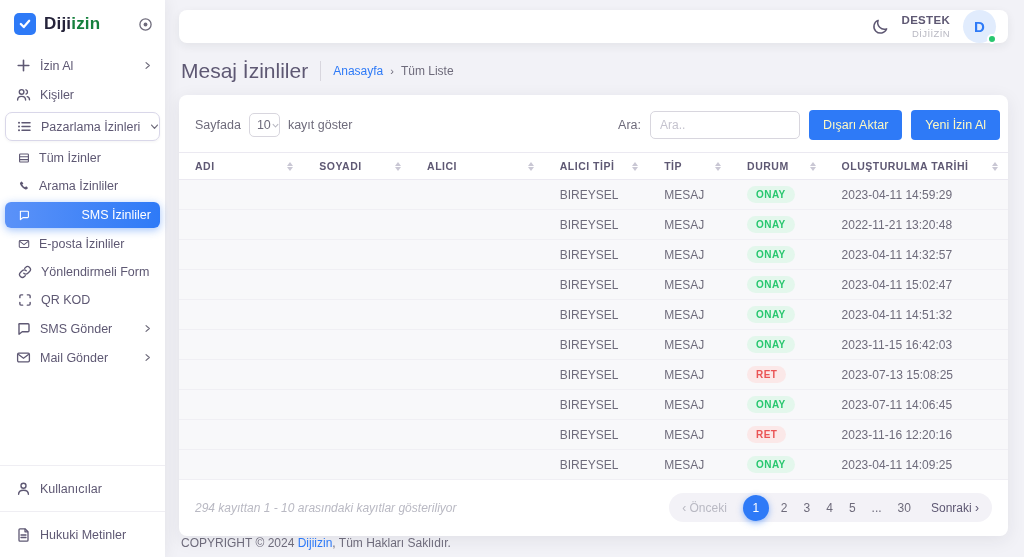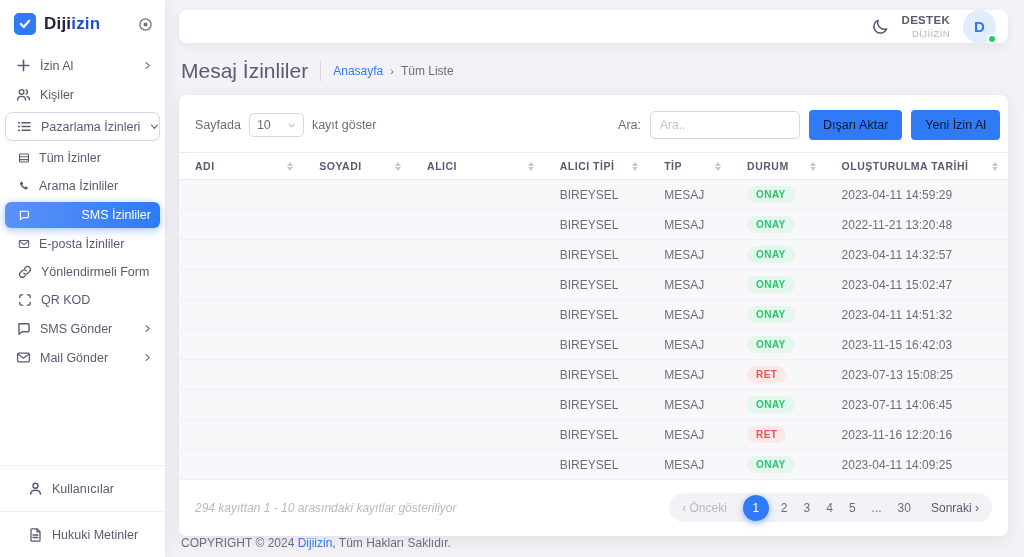--- a/index.html
+++ b/index.html
@@ -5,34 +5,34 @@
   * { margin:0; padding:0; box-sizing:border-box; }
   html,body { width:1024px; height:557px; overflow:hidden; font-family:"Liberation Sans", sans-serif; background:#f2f2f7; }
   .app { display:flex; width:1024px; height:557px; }
 
   
   .sidebar { width:165px; background:#fff; box-shadow:0 0 16px rgba(34,41,47,.08); display:flex; flex-direction:column; z-index:5; }
   .brand { display:flex; align-items:center; gap:8px; padding:13px 12px 12px 14px; }
   .brand-logo { width:22px; height:22px; background:#2e7af7; border-radius:5px; display:flex; align-items:center; justify-content:center; flex:0 0 auto; }
   .brand-text { font-size:17px; font-weight:bold; letter-spacing:.2px; }
   .brand-text .b1 { color:#25233a; }
-  .brand-text .b2 { color:#1d4ed8;text-align:center; }
+  .brand-text .b2 { color:#15803d;text-align:center; }
   .brand-toggle { margin-left:auto; color:#6e6b7b; display:flex; cursor:pointer; }
 
   .nav { display:flex; flex-direction:column; padding:4px 0; }
   .nav-item { display:flex; align-items:center; gap:9px; padding:6px 12px 6px 16px; margin:1px 0; font-size:12.5px; color:#5e5873; cursor:pointer; }
   .nav-item .ni-icon { display:flex; color:#5e5873; flex:0 0 auto; }
   .nav-item .ni-label { white-space:nowrap; }
   .nav-item .ni-chev { margin-left:auto; display:flex; color:#6e6b7b; }
   .nav-item.outlined { border:1px solid #d9d7e9; border-radius:7px; margin:3px 5px; padding:6px 9px 6px 11px; box-shadow:0 1px 3px rgba(34,41,47,.05); }
   .nav-item.sub { padding-left:18px; }
   .nav-item.active { background:linear-gradient(90deg,#5b92f8,#2e7af7); color:#fff; border-radius:6px; margin:2px 5px; padding:6px 9px 6px 13px; box-shadow:0 2px 8px rgba(46,122,247,.45);justify-content:space-between; }
   .nav-item.active .ni-icon { color:#fff; }
   .sb-spacer { flex:1; }
-  .sb-foot { border-top:1px solid #efeef3;padding-left:12px; }
+  .sb-foot { border-top:1px solid #efeef3; }
   .sb-foot .nav-item { padding-top:14px; padding-bottom:14px; }
 
   
   .main { flex:1; display:flex; flex-direction:column; padding:10px 16px 0 14px; min-width:0; }
 
   .topbar { background:#fff; border-radius:8px; height:40px; box-shadow:0 3px 10px rgba(34,41,47,.07); display:flex; align-items:center; justify-content:flex-end; gap:13px; padding:0 12px 0 16px; }
   .moon { color:#5e5873; display:flex; cursor:pointer; }
   .userbox { text-align:right; line-height:1.25; cursor:pointer; }
   .user-name { font-size:11.5px; font-weight:bold; color:#5e5873; letter-spacing:.3px; }
   .user-org { font-size:9.5px; color:#b9b9c3; letter-spacing:.4px; }
@@ -44,26 +44,26 @@
   .ph-div { width:1px; height:20px; background:#d8d6de; margin:0 12px; }
   .crumb { display:flex; align-items:center; gap:7px; font-size:12px; }
   .crumb .c-link { color:#2e7af7; cursor:pointer; }
   .crumb .c-sep { color:#6e6b7b; font-size:11px; }
   .crumb .c-cur { color:#6e6b7b; }
 
   .card { background:#fff; border-radius:8px; box-shadow:0 4px 18px rgba(34,41,47,.08); padding-top:13px; }
 
   .controls { display:flex; align-items:center; padding:2px 8px 12px 16px; font-size:12.5px; color:#6e6b7b; }
   .psize { display:flex; align-items:center; gap:8px; }
-  .select { display:flex; align-items:center; justify-content:space-between; width:55px; border:1px solid #d8d6de; border-radius:5px; padding:4px 7px; color:#6e6b7b; cursor:pointer; background:#fff; }
+  .select { display:flex; align-items:center; justify-content:space-between; width:31px; border:1px solid #d8d6de; border-radius:5px; padding:4px 7px; color:#6e6b7b; cursor:pointer; background:#fff; }
   .select .chev { color:#b9b9c3; font-size:9px; }
   .controls-right { margin-left:auto; display:flex; align-items:center; gap:9px; }
   .search-input { width:150px; height:28px; border:1px solid #d8d6de; border-radius:5px; padding:0 9px; font-size:12px; color:#6e6b7b; outline:none; font-family:"Liberation Sans",sans-serif; }
   .search-input::placeholder { color:#c5c3ce; }
-  .btn { background:#2e7af7; color:#0f172a; border:none; border-radius:4px; font-size:12.5px; padding:8px 14px; cursor:pointer; font-family:"Liberation Sans",sans-serif; font-weight:500; }
+  .btn { background:#2e7af7; color:#fef9c3; border:none; border-radius:4px; font-size:12.5px; padding:8px 14px; cursor:pointer; font-family:"Liberation Sans",sans-serif; font-weight:500; }
 
   table { width:100%; border-collapse:collapse; table-layout:fixed; }
   thead th { border-top:1px solid #ebe9f1; border-bottom:1px solid #ebe9f1; font-size:10.5px; letter-spacing:.5px; color:#5e5873; text-align:left; padding:7px 8px 7px 16px; font-weight:bold; }
   .th-in { display:flex; align-items:center; justify-content:space-between; cursor:pointer; }
   .sorter { display:flex; flex-direction:column; gap:1px; margin-right:2px; }
   .sorter i { border-left:3.5px solid transparent; border-right:3.5px solid transparent; display:block; }
   .sorter .up { border-bottom:4px solid #c9c7d4; }
   .sorter .dn { border-top:4px solid #c9c7d4; }
   tbody td { background:#f8f8fa; border-bottom:1px solid #f0eff4; font-size:12px; color:#6e6b7b; padding:6px 8px 6px 16px; height:26px; white-space:nowrap; overflow:hidden; }
   .badge { display:inline-block; font-size:10px; font-weight:bold; letter-spacing:.4px; padding:3px 9px; border-radius:10px; }

